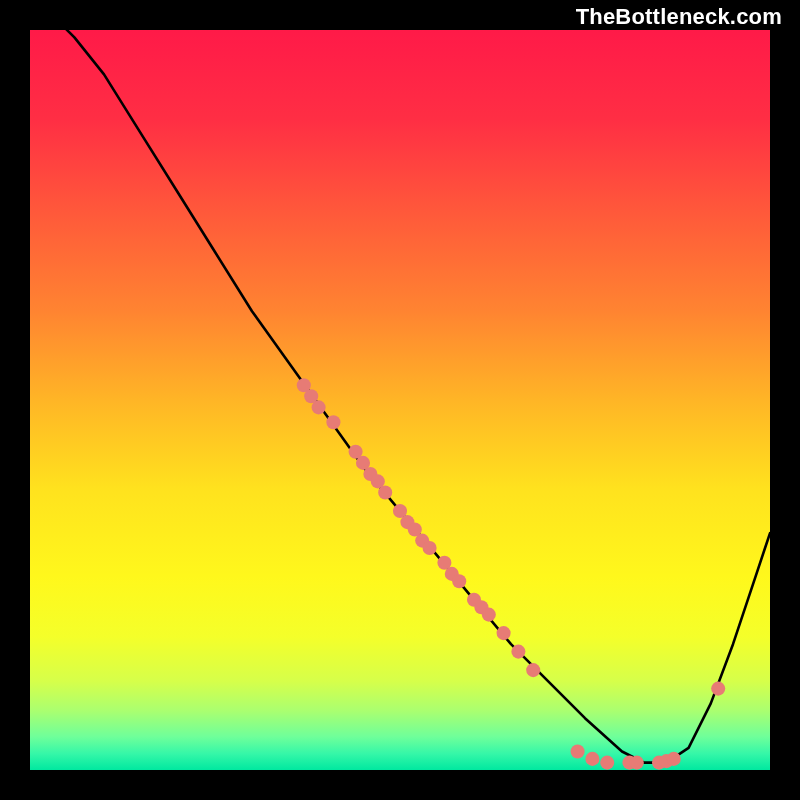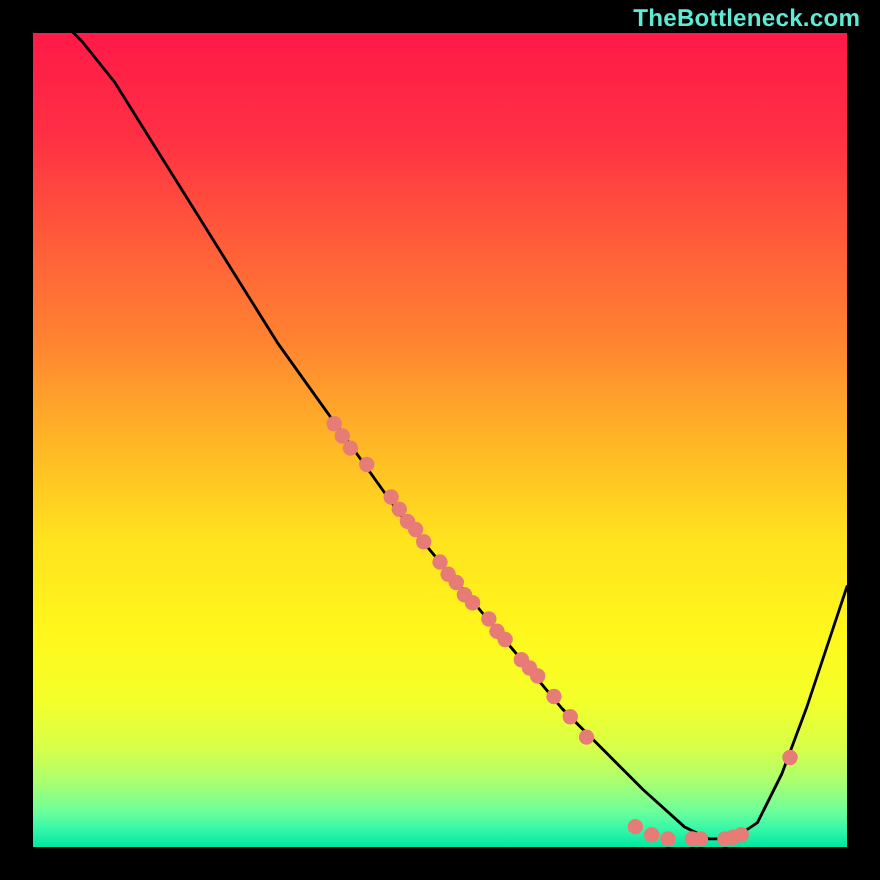--- a/index.html
+++ b/index.html
@@ -15,21 +15,21 @@
     position: relative;
     width: 800px;
     height: 800px;
   }
   .watermark {
     position: absolute;
     top: 4px;
     right: 18px;
     font-size: 22px;
     font-weight: 600;
-    color: #5eead4;
+    color: #ffffff;
     letter-spacing: 0.2px;
     z-index: 50;
   }
   .plot-area {
     position: absolute;
     left: 30px;
     top: 30px;
     width: 740px;
     height: 740px;
     overflow: hidden;

